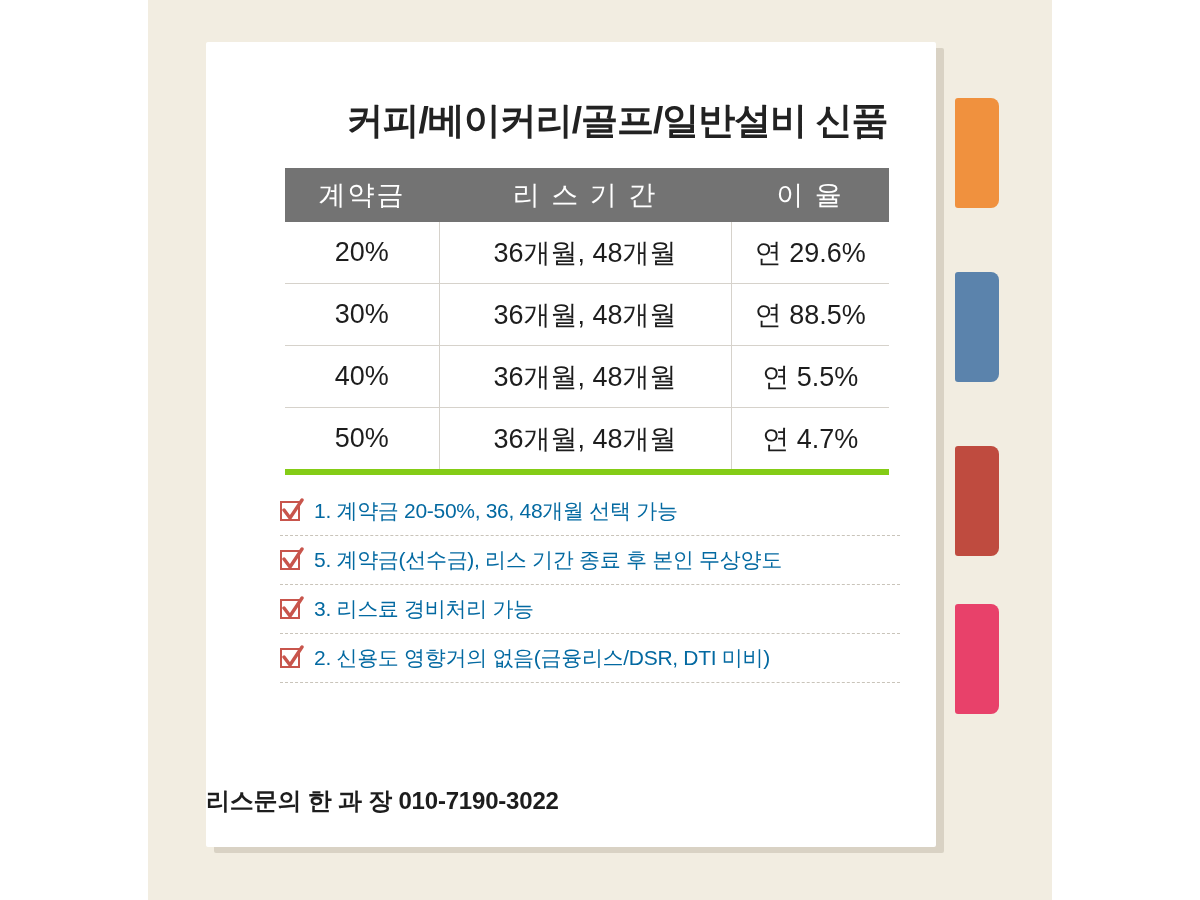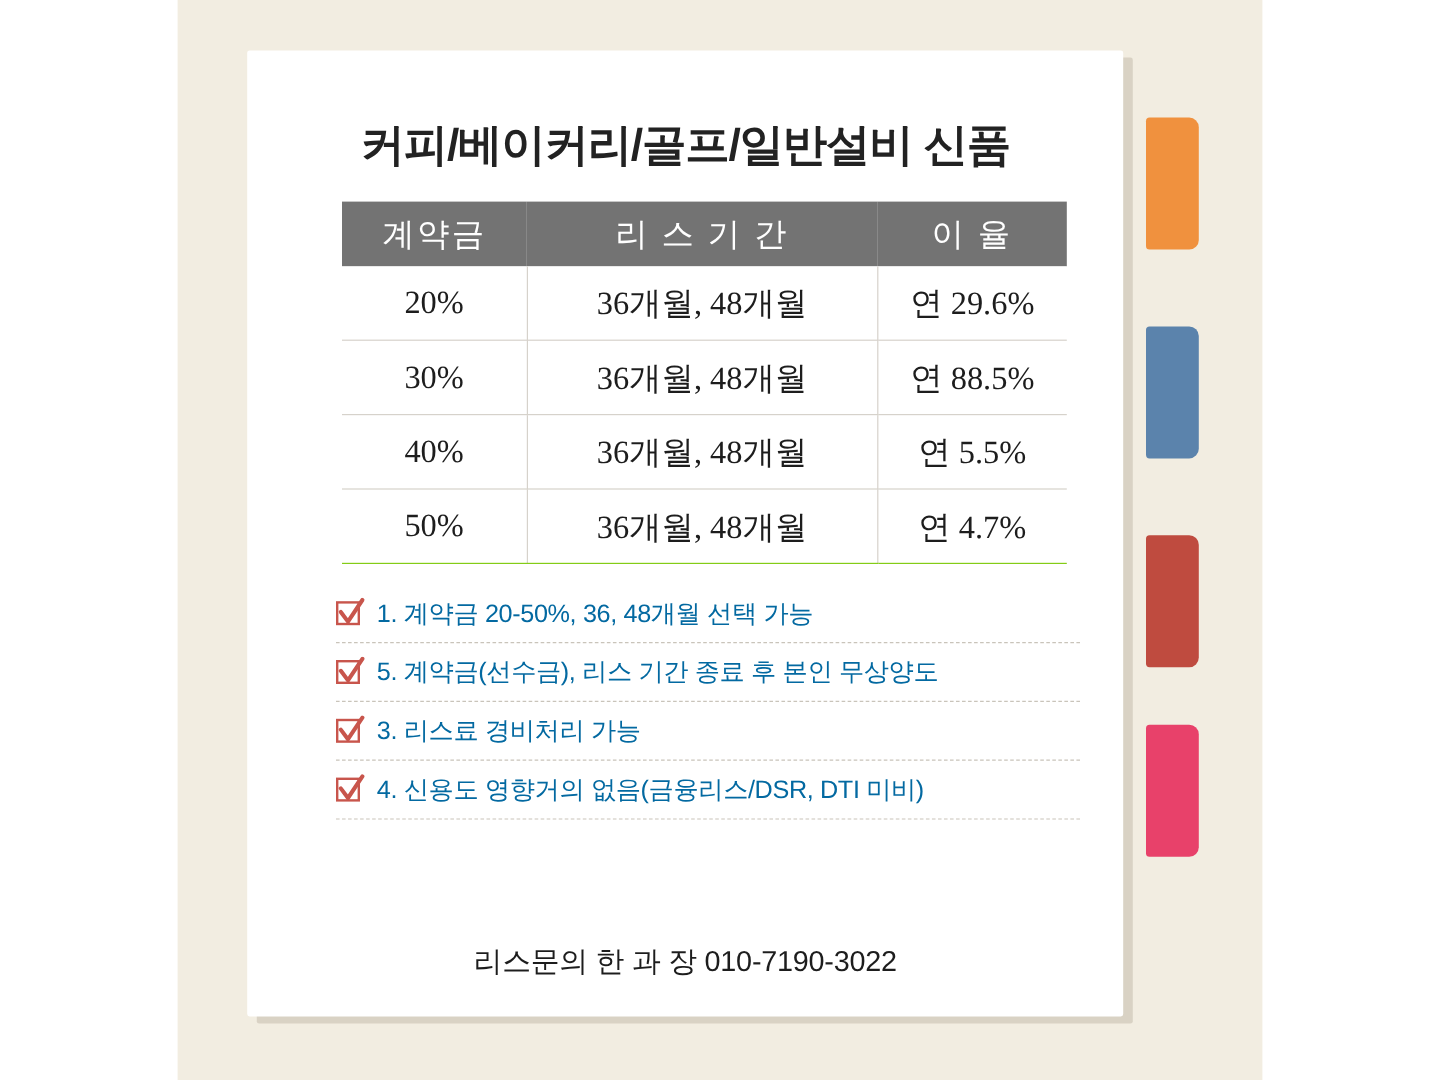--- a/index.html
+++ b/index.html
@@ -64,20 +64,21 @@
     position: absolute;
     left: 206px;
     top: 96px;
     width: 730px;
     text-align: center;
     font-size: 37px;
     font-weight: bold;
     color: #222222;
     letter-spacing: -1px;
     white-space: nowrap;
+    padding-left: 46px;
   }
 
   
   .lease-table {
     position: absolute;
     left: 285px;
     top: 168px;
     width: 598px;
     border-collapse: collapse;
     table-layout: fixed;
@@ -94,25 +95,24 @@
   .lease-table th.c1 { width: 152px; }
   .lease-table th.c2 { width: 290px; }
   .lease-table th.c3 { width: 156px; }
   .lease-table td {
     height: 59px;
     font-size: 27px;
     color: #1d1d1d;
     text-align: center;
     border-bottom: 1px solid #d6d2cb;
     background: #ffffff;
-    font-family: Liberation Serif, serif;
   }
   .lease-table td.col1 { border-right: 1px solid #d6d2cb; }
   .lease-table td.col2 { border-right: 1px solid #d6d2cb; }
-  .lease-table tr:last-child td { border-bottom: 1px solid #84cc16; text-align: center; }
+  .lease-table tr:last-child td { border-bottom: 6px solid #84cc16; text-align: center; }
 
   
   .notes {
     position: absolute;
     left: 280px;
     top: 487px;
     width: 620px;
   }
   .note-row {
     display: flex;
@@ -141,23 +141,22 @@
     letter-spacing: -0.3px;
     white-space: nowrap;
   }
 
   
   .contact {
     position: absolute;
     left: 206px;
     top: 785px;
     width: 730px;
-    text-align: center;
     font-size: 24px;
-    font-weight: normal;
+    font-weight: bold;
     color: #1d1d1d;
     letter-spacing: -0.2px;
   }
 </style>
 </head>
 <body>
 
 <div class="canvas">
   <div class="beige-bg"></div>
   <div class="card-shadow"></div>
@@ -226,18 +225,18 @@
         </svg>
       </span>
       <span class="note-text">3. 리스료 경비처리 가능</span>
     </div>
     <div class="note-row">
       <span class="check-icon">
         <svg width="24" height="26" viewBox="0 0 24 26" aria-hidden="true">
           <path d="M3 12 L9 20 L21 2" stroke="#c8554c" stroke-width="3.4" fill="none" stroke-linecap="round" stroke-linejoin="round"></path>
         </svg>
       </span>
-      <span class="note-text">4. 신용도 영향거의 없음(금융리스/DSR, DTI 미비)</span>
+      <span class="note-text">2. 신용도 영향거의 없음(금융리스/DSR, DTI 미비)</span>
     </div>
   </div>
 
   <div class="contact">리스문의  한 과 장 010-7190-3022</div>
 </div>
 
 </body></html>

